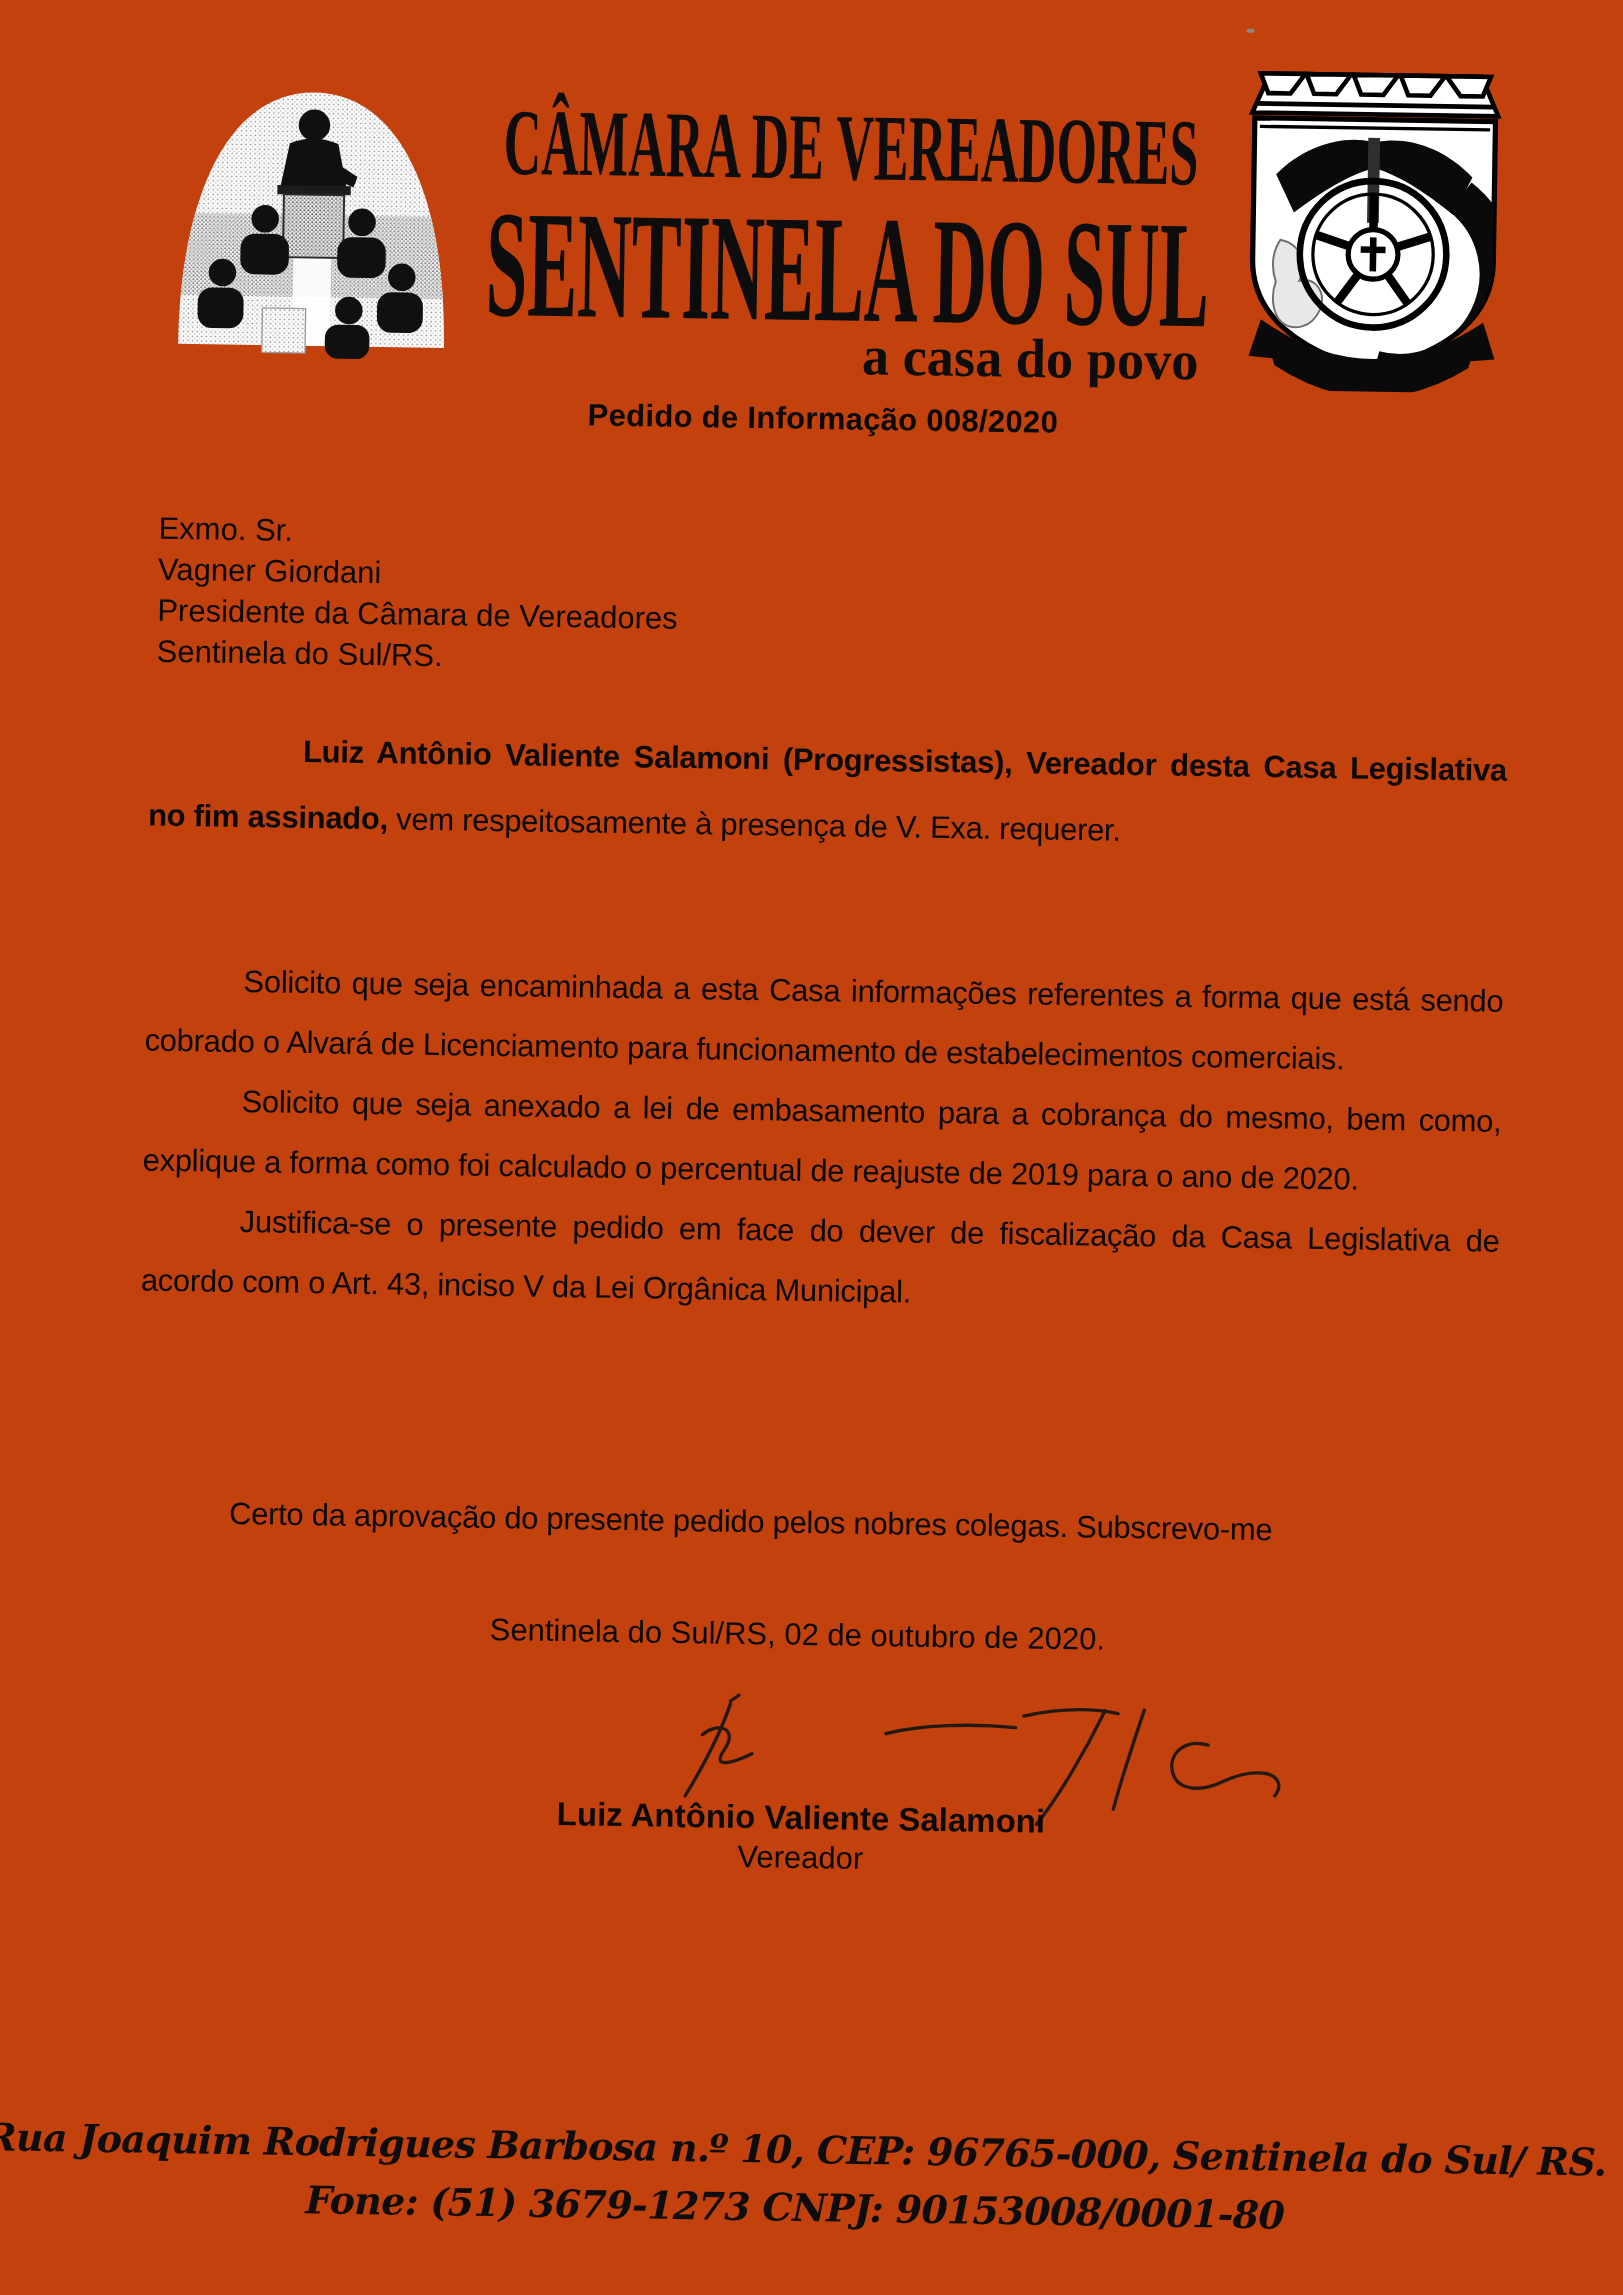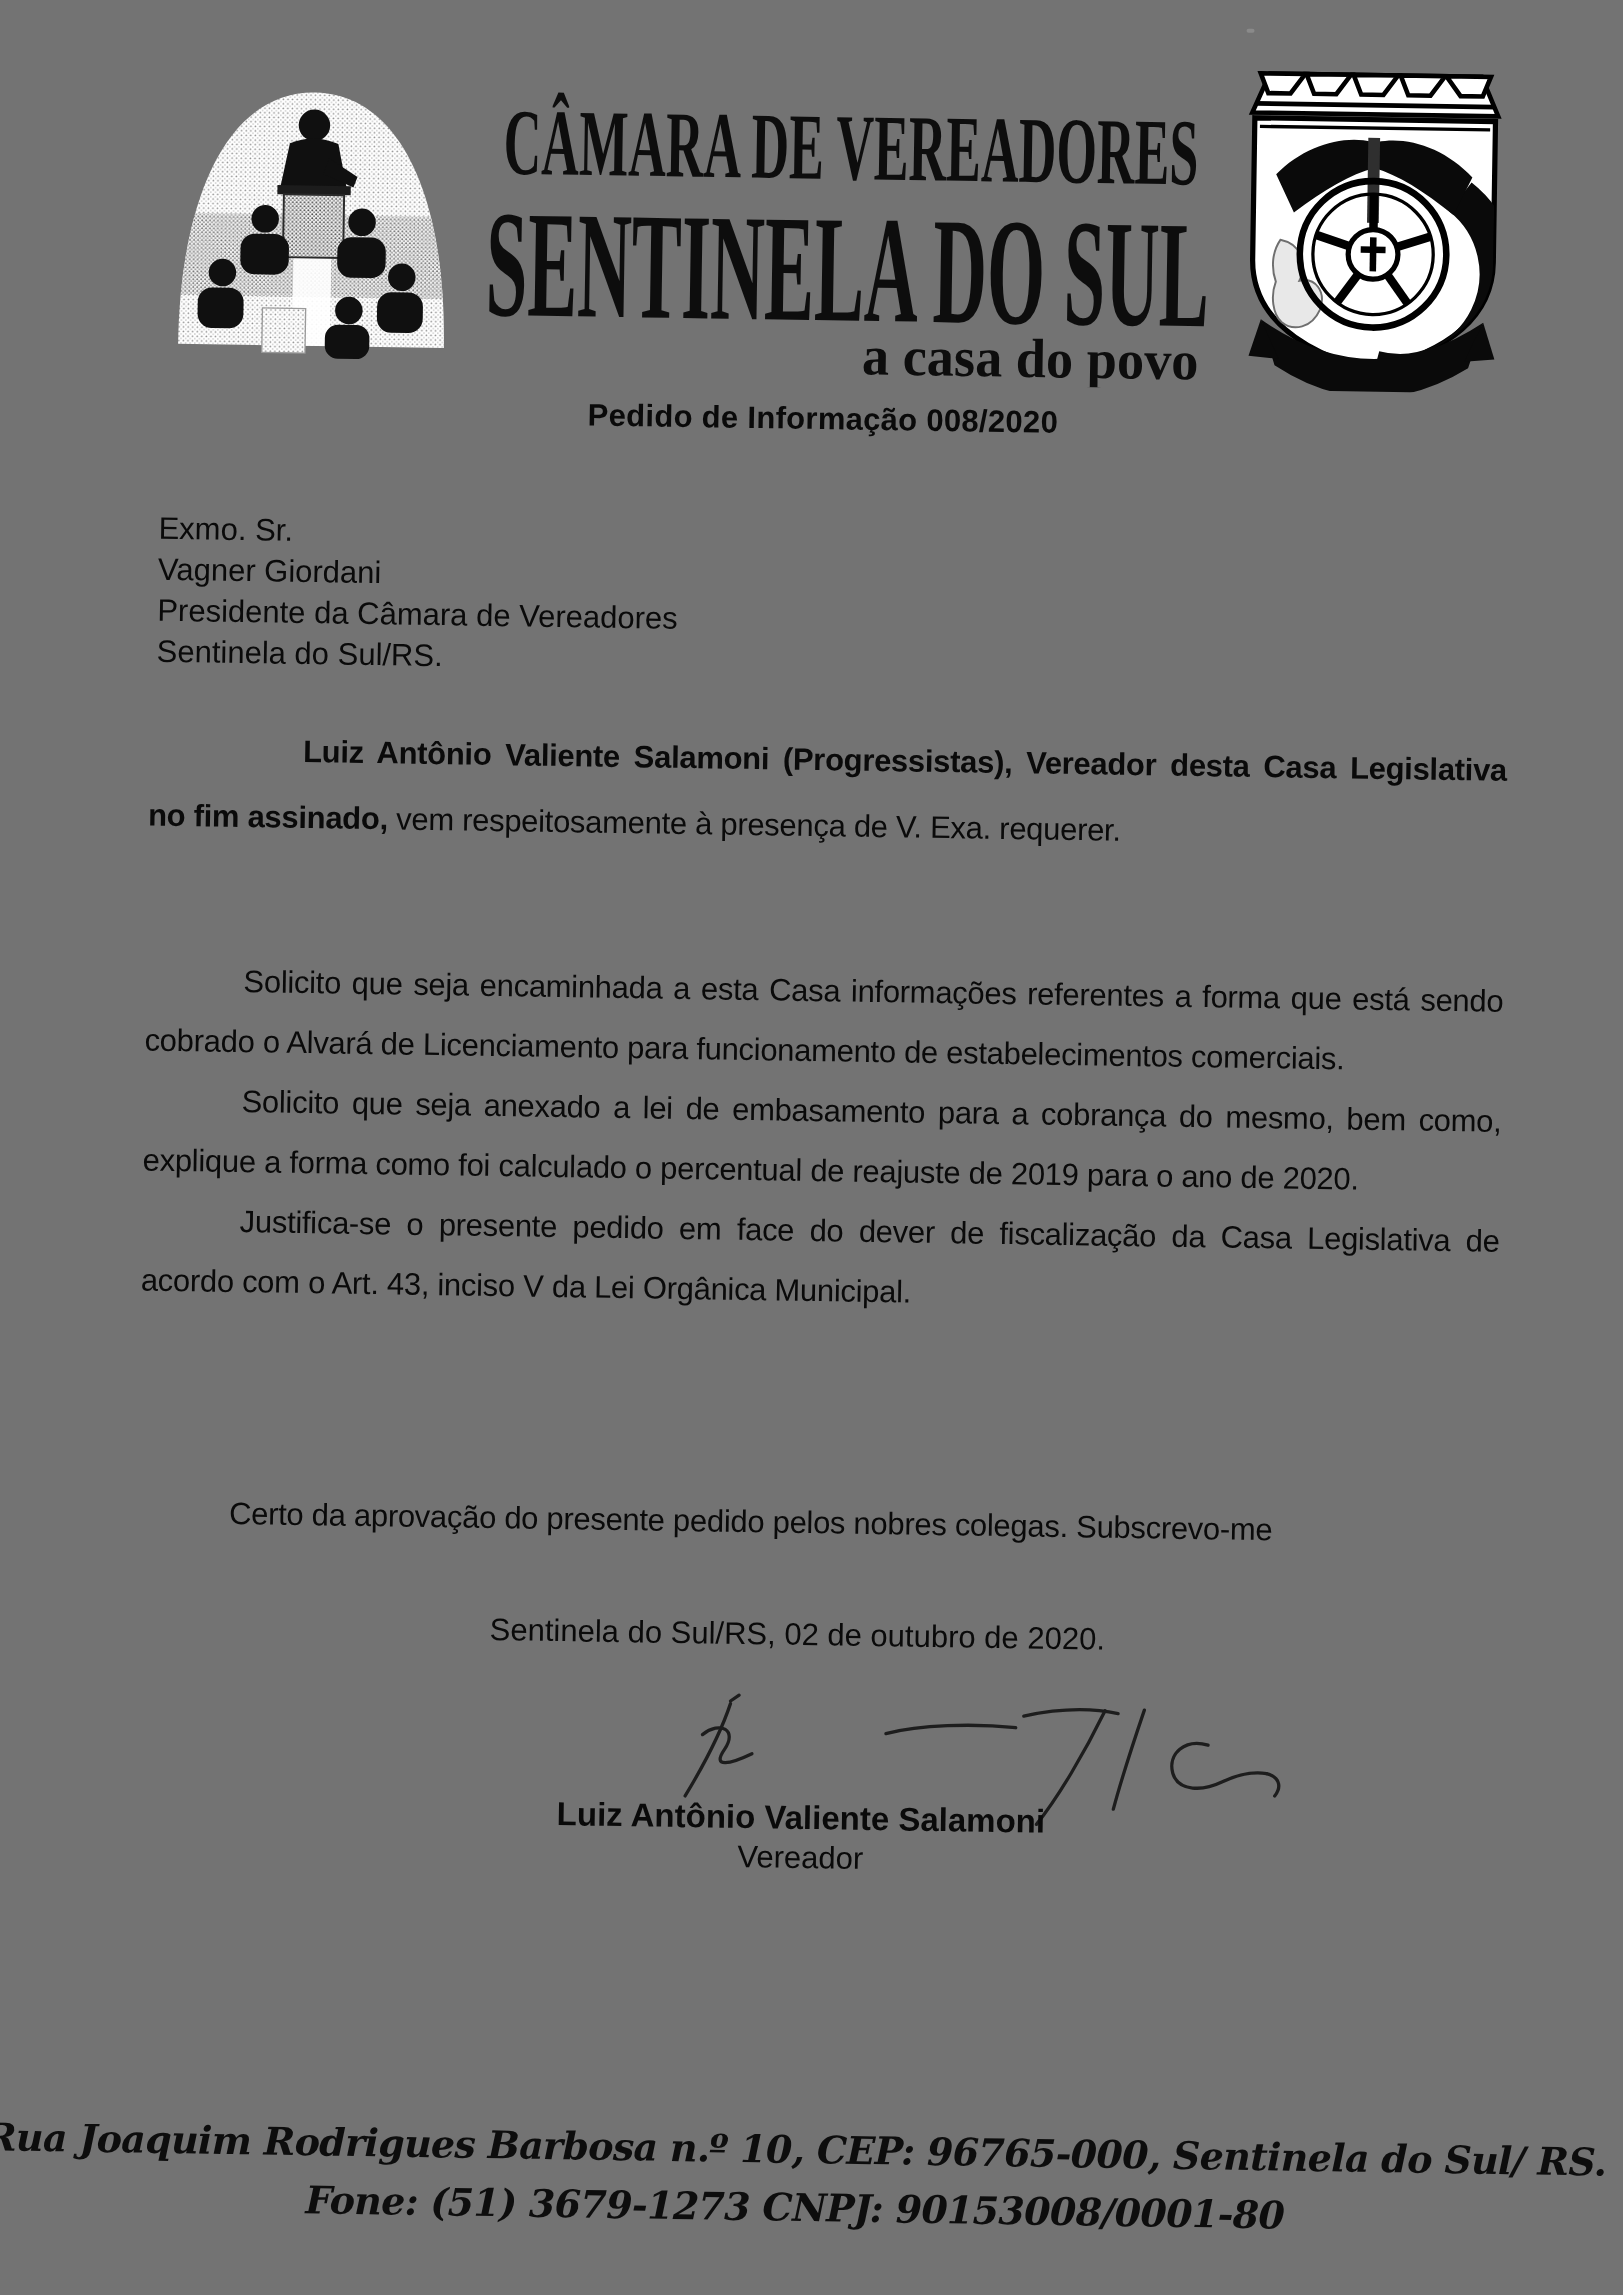--- a/index.html
+++ b/index.html
@@ -1,20 +1,20 @@
 <!DOCTYPE html>
 <html style="font-size:10.5px"><head>
 <meta charset="utf-8">
 <style>
   html,body{margin:0;padding:0;background:#ffffff;}
   .page{
     position:relative;
     width:1623px;
     height:2295px;
-    background:#737373;
+    background:#c2410c;
     overflow:hidden;
     font-family:"Liberation Sans", sans-serif;
     color:#0a0a0a;
   }
   .skew{
     position:absolute;
     inset:0;
     transform:rotate(0.9deg);
     transform-origin:812px 1145px;
   }

